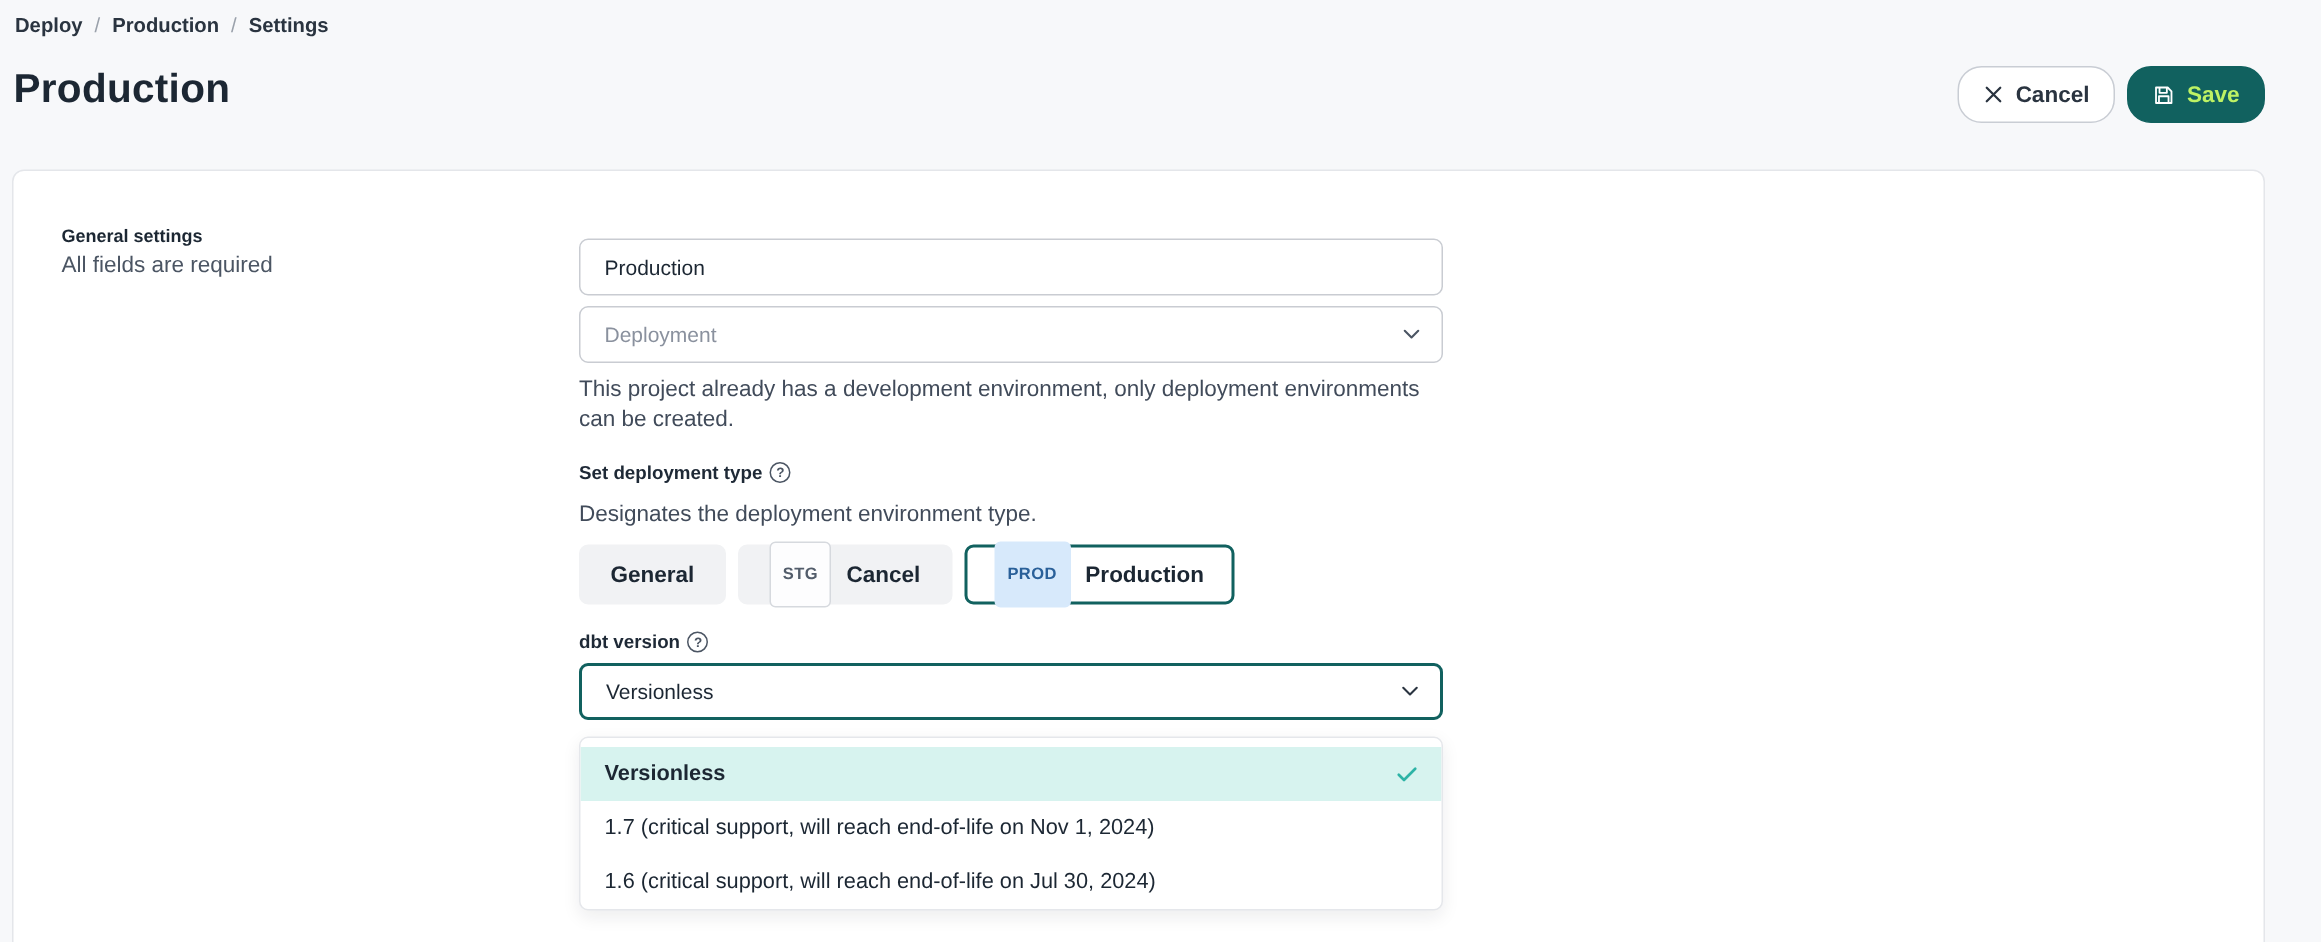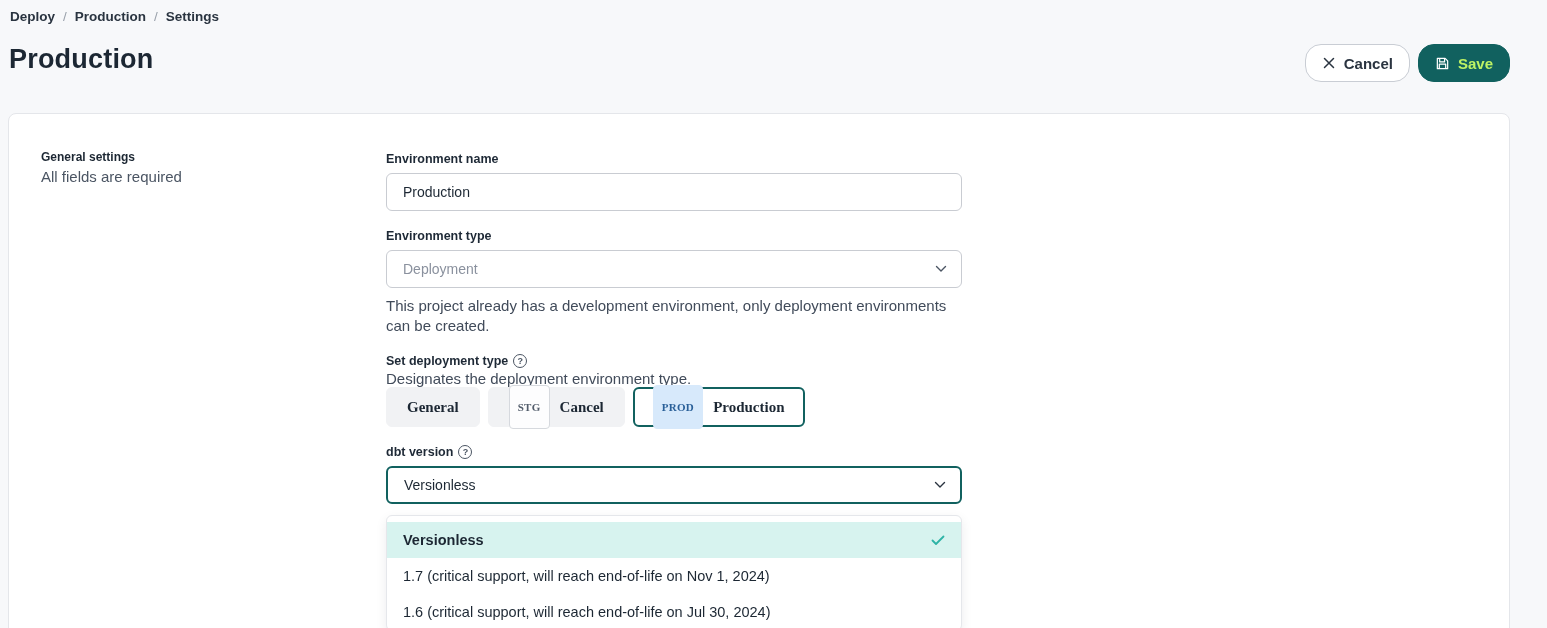--- a/index.html
+++ b/index.html
@@ -80,23 +80,23 @@
   }
   .select.disabled { color: #8a919e; cursor: default; }
   .select.focused { border: 2px solid #11615f; color: #1c2733; }
   .chevron svg { display: block; }
 
   .helper-text {
     margin-top: 8px; font-size: 15px; line-height: 20px; color: #414b5a;
     width: 570px;
   }
   .label-spaced { margin-top: 18px; }
-  .field-desc { margin-top: 2px; font-size: 15px; color: #414b5a; }
-
-  .deploy-type-row { display: flex; gap: 8px; font-family: Liberation Serif, serif; }
+  .field-desc { margin-top: 12px; font-size: 15px; color: #414b5a; }
+
+  .deploy-type-row { margin-top: 12px; display: flex; gap: 8px; }
   .deploy-btn {
     height: 40px; border-radius: 6px; background: #f1f2f4;
     border: 1px solid #f1f2f4; padding: 0 20px;
     display: inline-flex; align-items: center; gap: 10px;
     font-size: 15px; font-weight: 700; color: #1c2733; cursor: pointer;
     font-family: inherit;
   }
   .deploy-btn.selected {
     background: #ffffff; border: 2px solid #11615f; padding: 0 18px; align-items: center;
   }
@@ -161,25 +161,23 @@
   <section class="card">
 
     <div class="section-head">
       <div class="section-title">General settings</div>
       <div class="section-subtitle">All fields are required</div>
     </div>
 
     <div class="form-col">
 
       
-      <label class="field-label">Environment name</label>
       <input class="text-input" type="text" value="Production" style="">
 
       
-      <label class="field-label label-spaced">Environment type</label>
       <div class="select disabled">
         <span>Deployment</span>
         <span class="chevron">
           <svg width="12" height="8" viewBox="0 0 12 8" fill="none" stroke="#4b5563" stroke-width="1.4" stroke-linecap="round" stroke-linejoin="round">
             <path d="M1.5 1.5 L6 6 L10.5 1.5"></path>
           </svg>
         </span>
       </div>
       <p class="helper-text">This project already has a development environment, only deployment environments can be created.</p>
 

